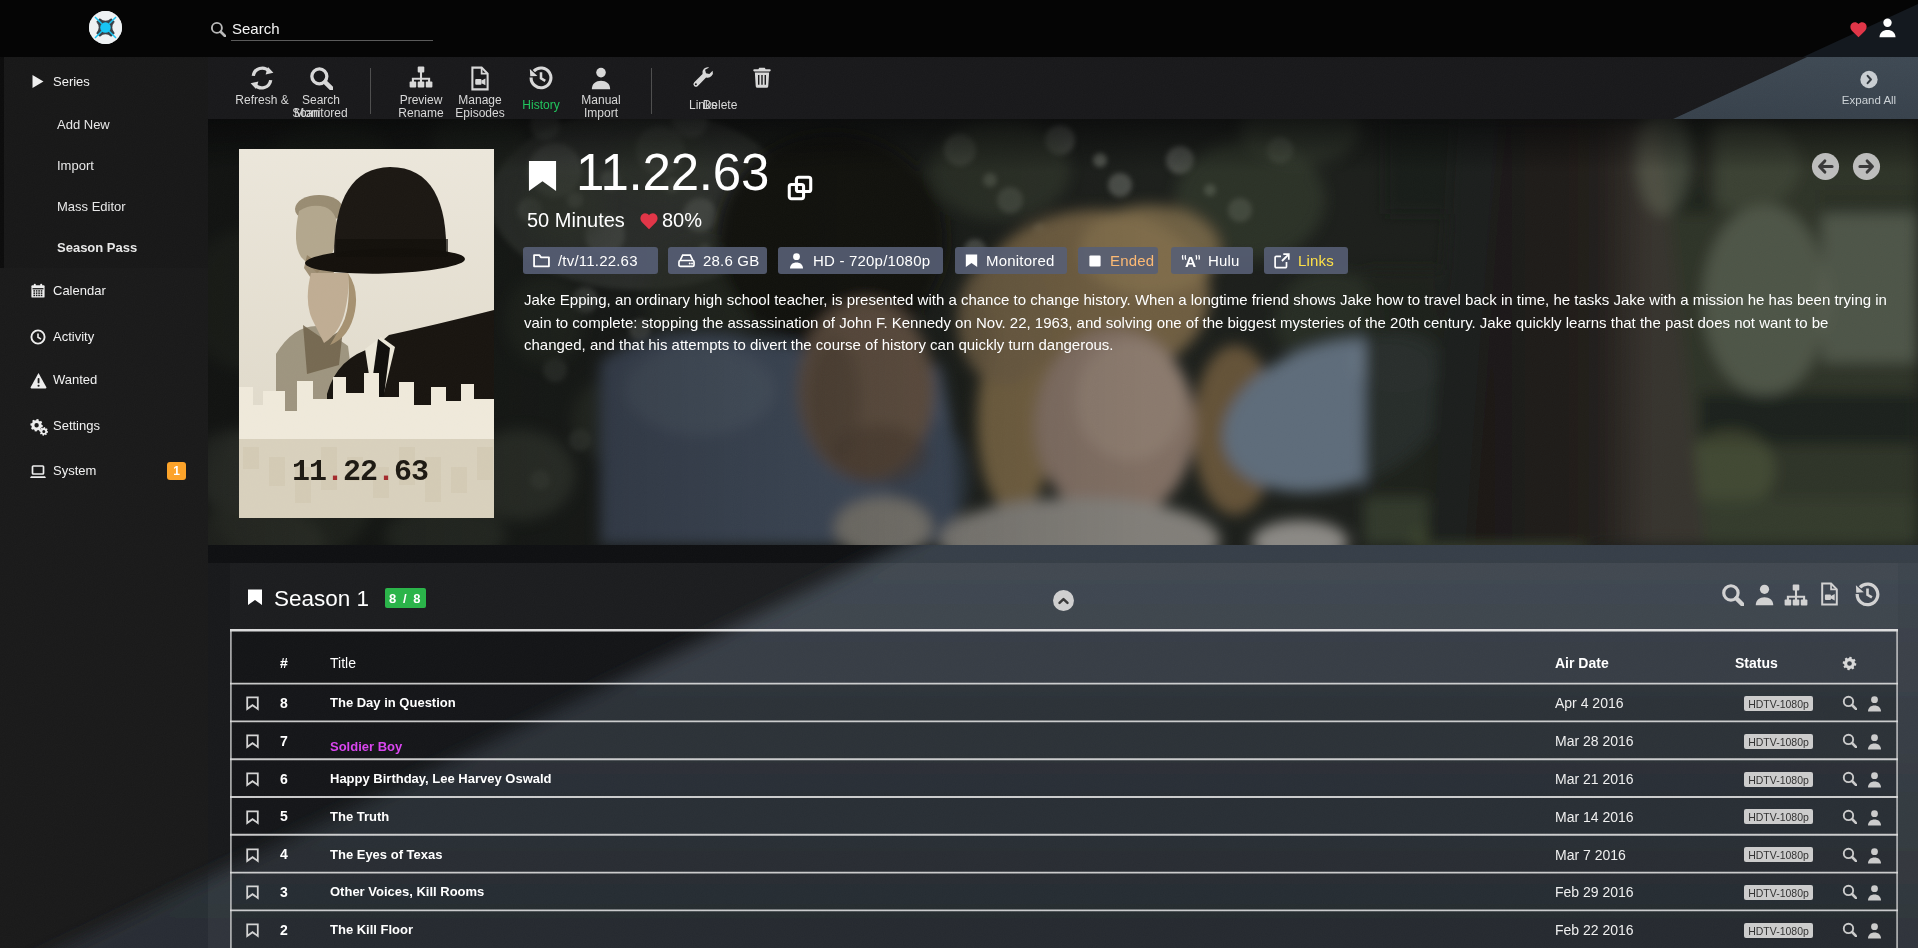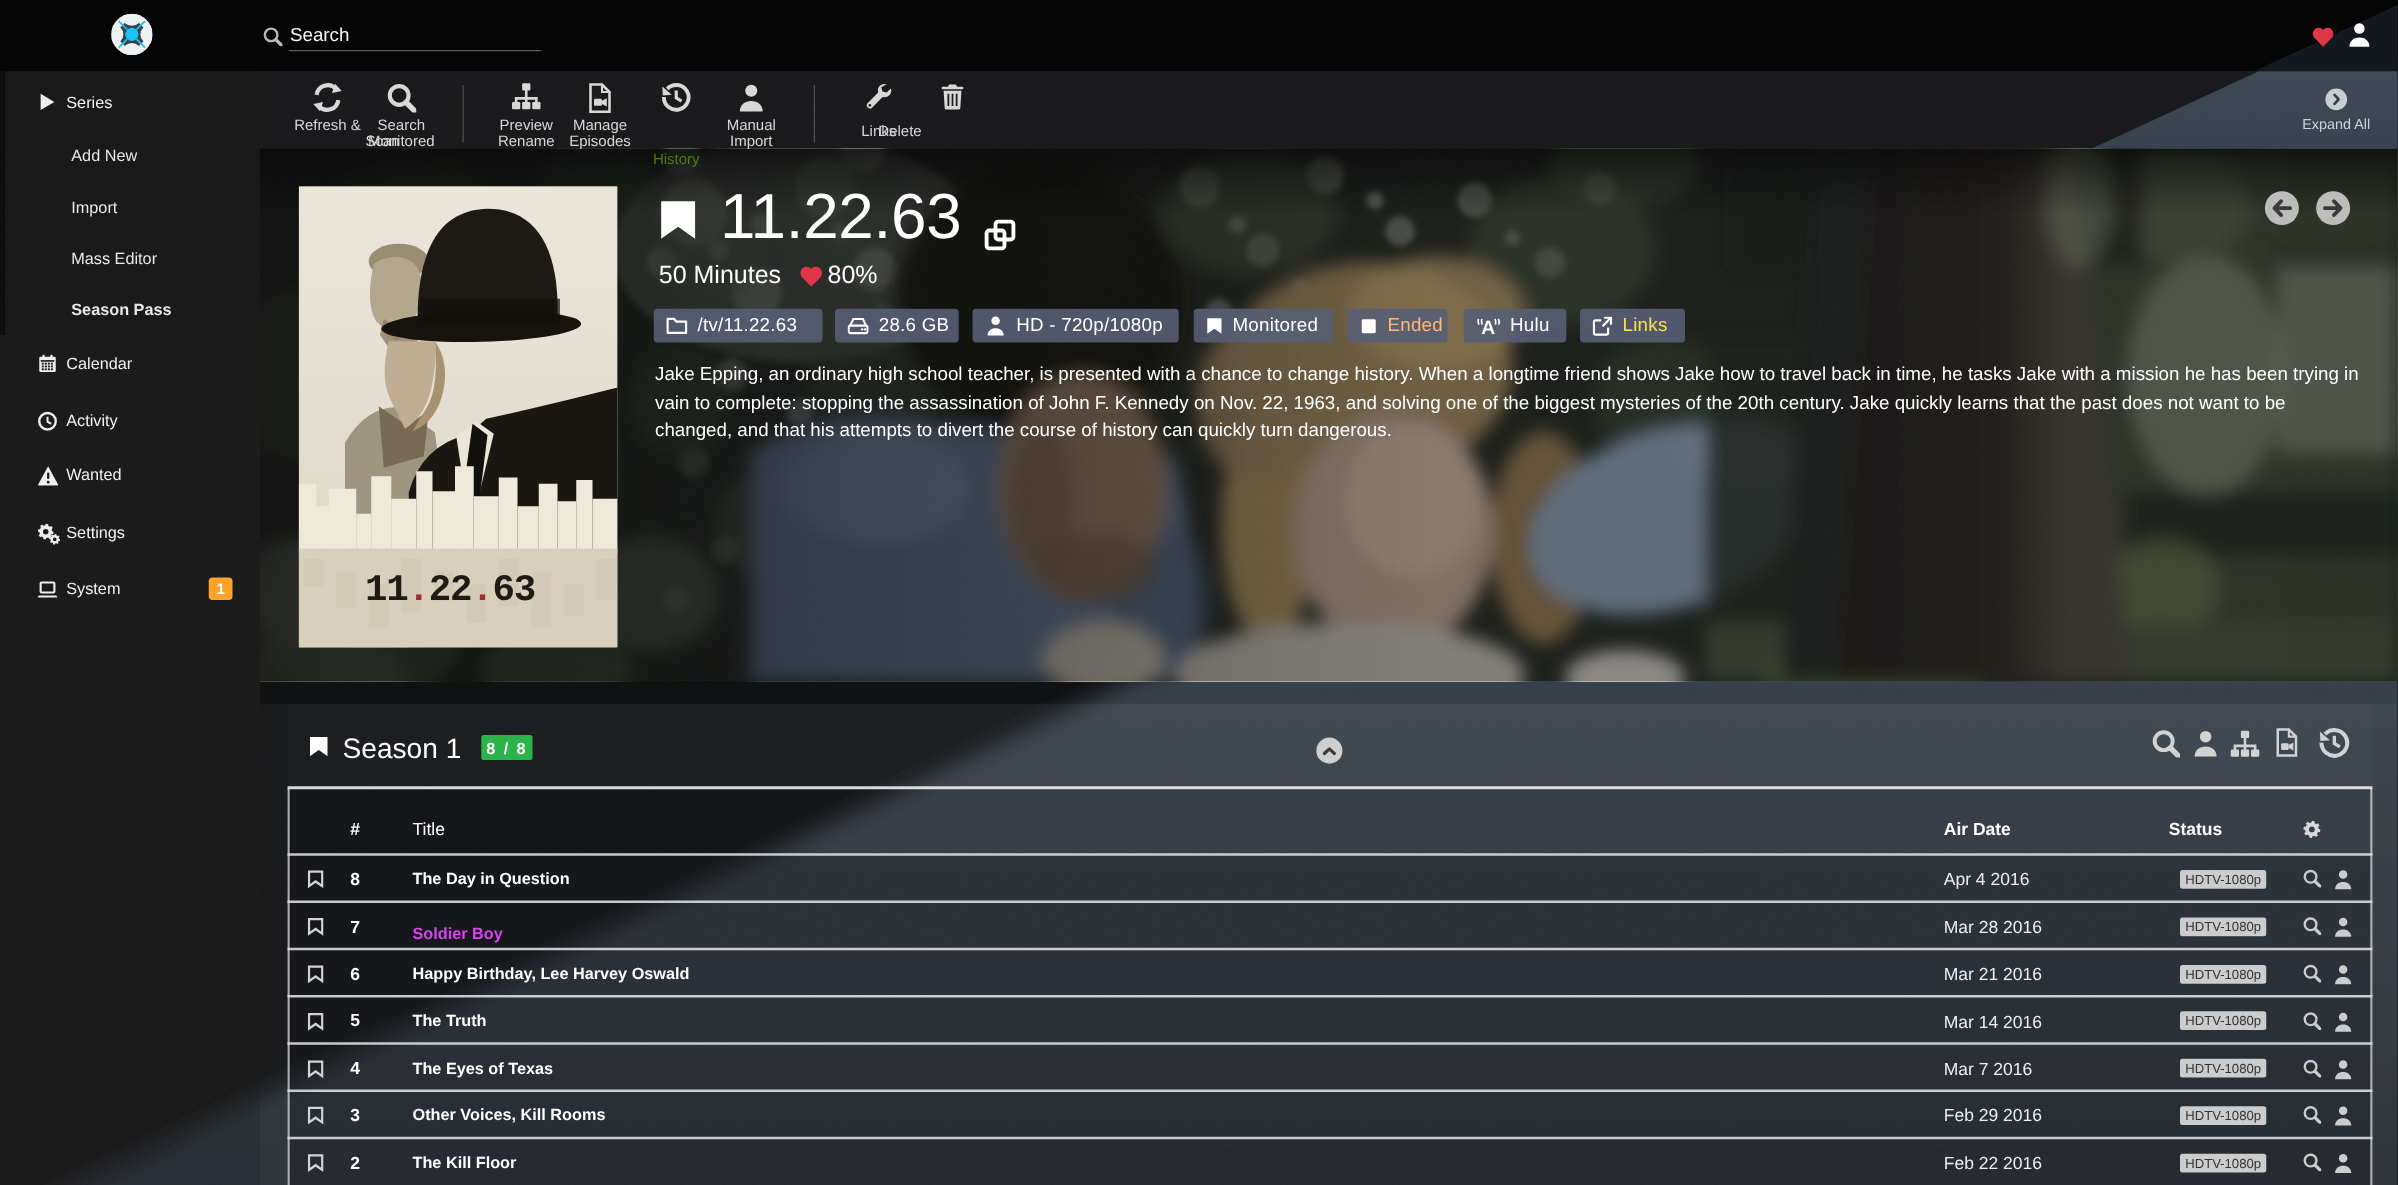--- a/index.html
+++ b/index.html
@@ -282,21 +282,21 @@
       <rect x="4.6" y="12" width="5.8" height="5.2" rx="0.9" fill="#d8d8d8"></rect>
       <path d="M10.4 13.4 l3.6 -1.9 v6.2 l-3.6 -1.9 z" fill="#d8d8d8"></path>
     </svg></div>
 <div style="position:absolute;left:480px;top:93px;transform:translateX(-50%);font-size:12px;color:#d8d8d8;font-weight:400;white-space:nowrap;">Manage</div>
 <div style="position:absolute;left:480px;top:105.5px;transform:translateX(-50%);font-size:12px;color:#d8d8d8;font-weight:400;white-space:nowrap;">Episodes</div>
 <div style="position:absolute;left:541px;top:66px;transform:translateX(-50%)"><svg width="24" height="24" viewBox="0 0 17 17" style="">
       <path d="M3.4 3.6 A7 7 0 1 1 1.5 8.2" fill="none" stroke="#d8d8d8" stroke-width="2.2"></path>
       <path d="M0.6 2.2 L0.9 7.3 L6 7 z" fill="#d8d8d8"></path>
       <path d="M8.5 4.5 v4.2 l3 1.8" fill="none" stroke="#d8d8d8" stroke-width="1.8"></path>
     </svg></div>
-<div style="position:absolute;left:541px;top:98px;transform:translateX(-50%);font-size:12px;color:#4d7c0f;font-weight:400;white-space:nowrap;margin-top:22px;">History</div>
+<div style="position:absolute;left:541px;top:98px;transform:translateX(-50%);font-size:12px;color:#22c55e;font-weight:400;white-space:nowrap;">History</div>
 <div style="position:absolute;left:601px;top:66px;transform:translateX(-50%)"><svg width="24" height="24" viewBox="0 0 16 16" style="">
       <circle cx="8" cy="4.4" r="3.2" fill="#d8d8d8"></circle>
       <path d="M1.9 15.5 c0-3.6 2.7-5.6 6.1-5.6 s6.1 2 6.1 5.6 z" fill="#d8d8d8"></path>
     </svg></div>
 <div style="position:absolute;left:601px;top:93px;transform:translateX(-50%);font-size:12px;color:#d8d8d8;font-weight:400;white-space:nowrap;">Manual</div>
 <div style="position:absolute;left:601px;top:105.5px;transform:translateX(-50%);font-size:12px;color:#d8d8d8;font-weight:400;white-space:nowrap;">Import</div>
 <div style="position:absolute;left:651px;top:68px;width:1px;height:46px;background:#4f4f4f"></div>
 <div style="position:absolute;left:703px;top:66px;transform:translateX(-50%)"><svg width="23" height="23" viewBox="0 0 20 20" style="">
       <path d="M15.5 1.3 a4.6 4.6 0 0 0 -5.9 5.7 L2.2 14.4 a2.2 2.2 0 0 0 3.1 3.1 L12.7 10 a4.6 4.6 0 0 0 5.7 -5.9 l-2.9 2.9 -2.9 -0.8 -0.8 -2.9 z" fill="#d8d8d8"></path>
       <circle cx="3.8" cy="15.9" r="0.9" fill="#1c1c1e"></circle>

